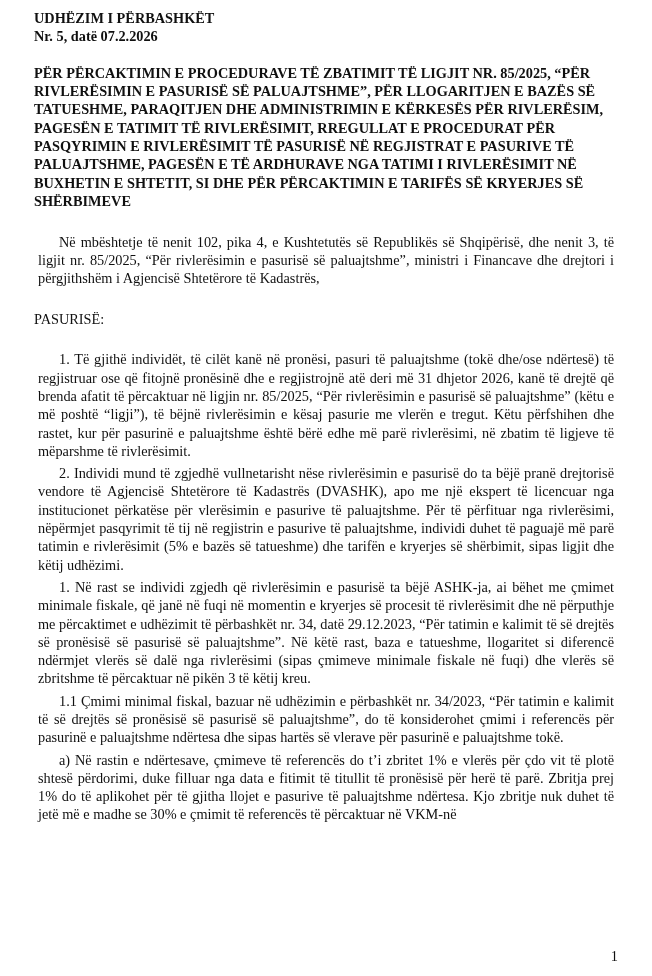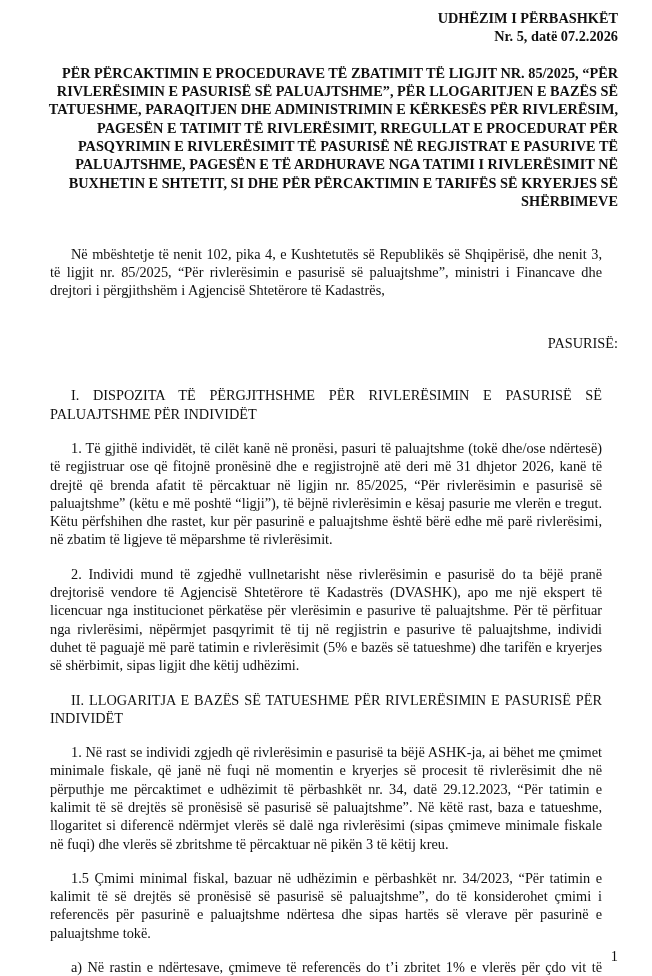--- a/index.html
+++ b/index.html
@@ -13,24 +13,24 @@
     background: #ffffff;
     color: #101010;
     font-family: "Liberation Serif", "DejaVu Serif", serif;
     font-size: 14.3px;
     line-height: 18.3px;
     box-sizing: border-box;
     padding: 9px 34px 0 34px;
     position: relative;
     overflow: hidden;
   }
-  .center { text-align: right; }
+  .center { text-align: left; }
   .bold   { font-weight: bold; }
   p.body {
-    margin: 16px;
+    margin: 4px;
     text-align: justify;
     text-indent: 21px;
   }
   .blank { height: 18.3px; }
   .pagenum {
     position: absolute;
     right: 34px;
     bottom: 11px;
   }
 </style>
@@ -49,23 +49,21 @@
   <div class="blank"></div>
 
   <p class="body">Në mbështetje të nenit 102, pika 4, e Kushtetutës së Republikës së Shqipërisë, dhe nenit 3, të ligjit nr. 85/2025, “Për rivlerësimin e pasurisë së paluajtshme”, ministri i Financave dhe drejtori i përgjithshëm i Agjencisë Shtetërore të Kadastrës,</p>
 
   <div class="blank"></div>
 
   <div class="center">PASURISË:</div>
 
   <div class="blank"></div>
 
-  <p class="body">I. DISPOZITA TË PËRGJITHSHME PËR RIVLERËSIMIN E PASURISË SË PALUAJTSHME PËR INDIVIDËT</p>
   <p class="body">1. Të gjithë individët, të cilët kanë në pronësi, pasuri të paluajtshme (tokë dhe/ose ndërtesë) të regjistruar ose që fitojnë pronësinë dhe e regjistrojnë atë deri më 31 dhjetor 2026, kanë të drejtë që brenda afatit të përcaktuar në ligjin nr. 85/2025, “Për rivlerësimin e pasurisë së paluajtshme” (këtu e më poshtë “ligji”), të bëjnë rivlerësimin e kësaj pasurie me vlerën e tregut. Këtu përfshihen dhe rastet, kur për pasurinë e paluajtshme është bërë edhe më parë rivlerësimi, në zbatim të ligjeve të mëparshme të rivlerësimit.</p>
   <p class="body">2. Individi mund të zgjedhë vullnetarisht nëse rivlerësimin e pasurisë do ta bëjë pranë drejtorisë vendore të Agjencisë Shtetërore të Kadastrës (DVASHK), apo me një ekspert të licencuar nga institucionet përkatëse për vlerësimin e pasurive të paluajtshme. Për të përfituar nga rivlerësimi, nëpërmjet pasqyrimit të tij në regjistrin e pasurive të paluajtshme, individi duhet të paguajë më parë tatimin e rivlerësimit (5% e bazës së tatueshme) dhe tarifën e kryerjes së shërbimit, sipas ligjit dhe këtij udhëzimi.</p>
-  <p class="body">II. LLOGARITJA E BAZËS SË TATUESHME PËR RIVLERËSIMIN E PASURISË PËR INDIVIDËT</p>
   <p class="body">1. Në rast se individi zgjedh që rivlerësimin e pasurisë ta bëjë ASHK-ja, ai bëhet me çmimet minimale fiskale, që janë në fuqi në momentin e kryerjes së procesit të rivlerësimit dhe në përputhje me përcaktimet e udhëzimit të përbashkët nr. 34, datë 29.12.2023, “Për tatimin e kalimit të së drejtës së pronësisë së pasurisë së paluajtshme”. Në këtë rast, baza e tatueshme, llogaritet si diferencë ndërmjet vlerës së dalë nga rivlerësimi (sipas çmimeve minimale fiskale në fuqi) dhe vlerës së zbritshme të përcaktuar në pikën 3 të këtij kreu.</p>
-  <p class="body">1.5 Çmimi minimal fiskal, bazuar në udhëzimin e përbashkët nr. 34/2023, “Për tatimin e kalimit të së drejtës së pronësisë së pasurisë së paluajtshme”, do të konsiderohet çmimi i referencës për pasurinë e paluajtshme ndërtesa dhe sipas hartës së vlerave për pasurinë e paluajtshme tokë.</p>
+  <p class="body">1.1 Çmimi minimal fiskal, bazuar në udhëzimin e përbashkët nr. 34/2023, “Për tatimin e kalimit të së drejtës së pronësisë së pasurisë së paluajtshme”, do të konsiderohet çmimi i referencës për pasurinë e paluajtshme ndërtesa dhe sipas hartës së vlerave për pasurinë e paluajtshme tokë.</p>
   <p class="body">a) Në rastin e ndërtesave, çmimeve të referencës do t’i zbritet 1% e vlerës për çdo vit të plotë shtesë përdorimi, duke filluar nga data e fitimit të titullit të pronësisë për herë të parë. Zbritja prej 1% do të aplikohet për të gjitha llojet e pasurive të paluajtshme ndërtesa. Kjo zbritje nuk duhet të jetë më e madhe se 30% e çmimit të referencës të përcaktuar në VKM-në</p>
 
   <div class="pagenum">1</div>
 
 </div>
 
 </body></html>

